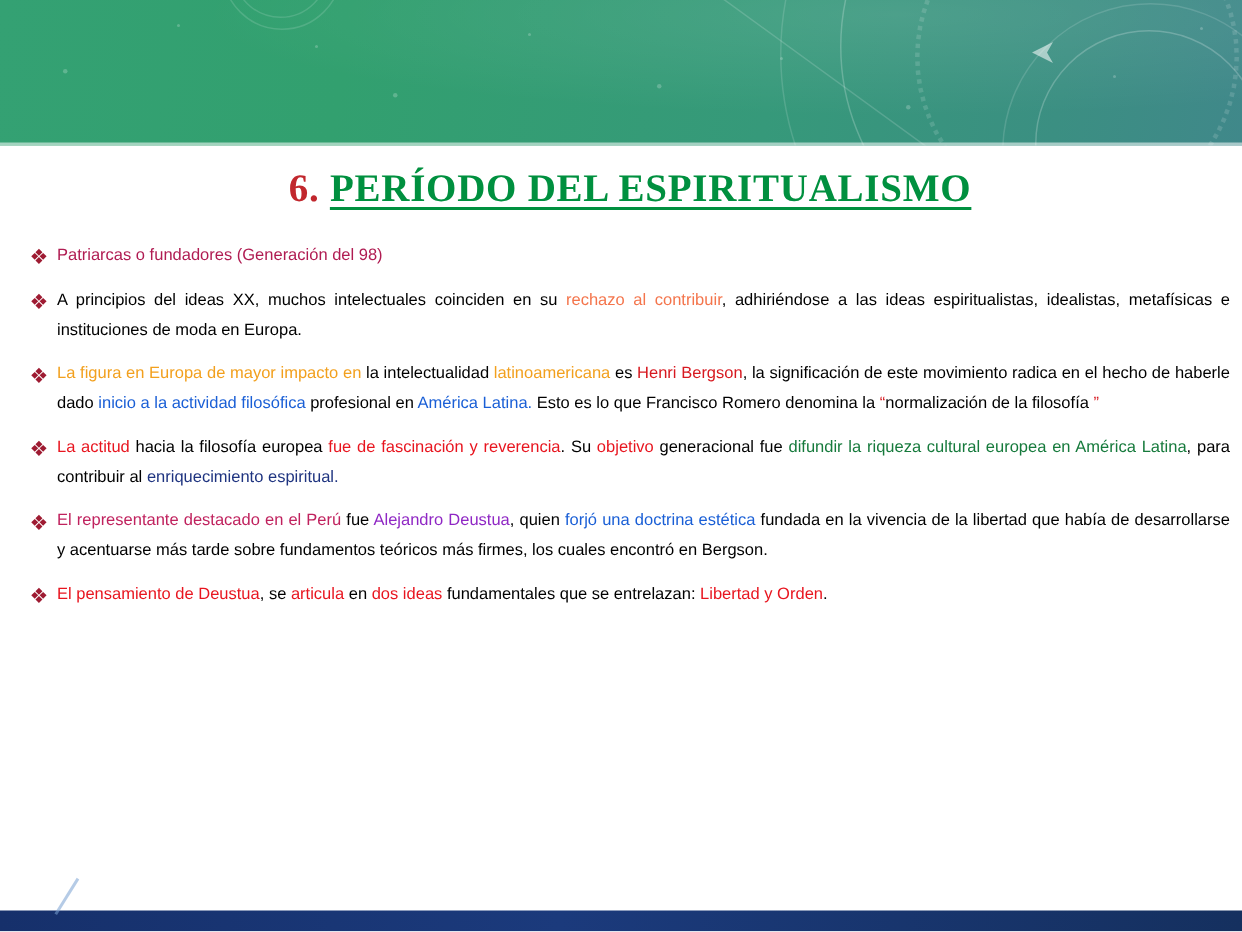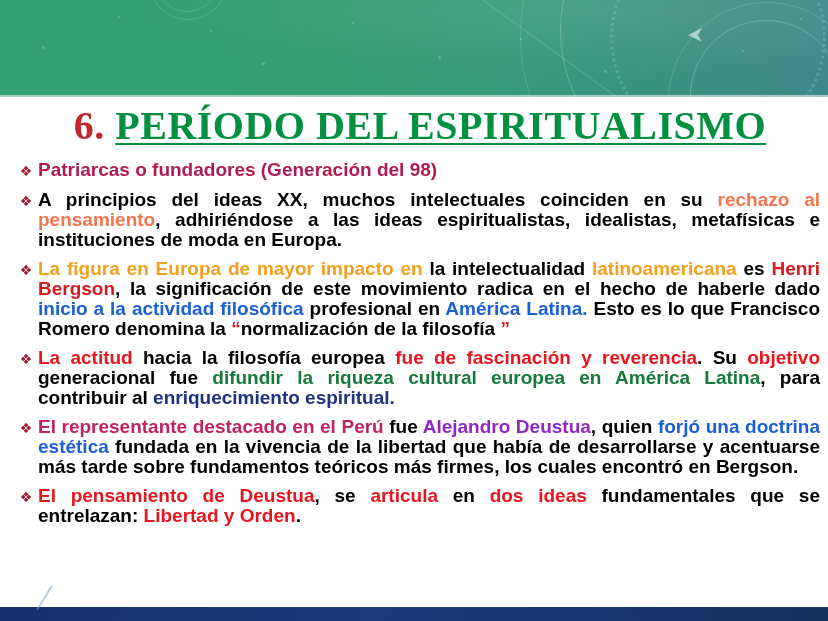--- a/index.html
+++ b/index.html
@@ -56,21 +56,21 @@
   
   .title-wrap {
     position: absolute;
     left: 0; top: 104px;
     width: 828px;
     text-align: center;
   }
   .slide-title {
     font-family: "Liberation Serif", serif;
     font-weight: bold;
-    font-size: 40px;
+    font-size: 26px;
     line-height: 44px;
     letter-spacing: 0.5px;
     white-space: nowrap;
     margin: 0;
     padding-left: 12px;
   }
   .title-num {
     color: #c1272d;
   }
   .title-main {
@@ -98,22 +98,22 @@
     color: #9e1b32;
     font-size: 14px;
     line-height: 20px;
     padding-top: 1px;
     text-align: center;
     user-select: none;
   }
   .bullet-text {
     flex: 1;
     font-family: "Liberation Sans", sans-serif;
-    font-weight: bold;
-    font-size: 19px;
+    font-weight: normal;
+    font-size: 11px;
     line-height: 20px;
     color: #000000;
     text-align: justify;
     text-justify: inter-word;
   }
   .bullet-text.nojust { text-align: left; }
 
   
   .footer-bar {
     position: absolute;
@@ -176,21 +176,21 @@
     </div>
   </div>
 
   <div class="body" id="bullet-list">
       <div class="bullet-row">
         <div class="bullet-mark" style="color: rgb(158, 27, 50);">❖</div>
         <div class="bullet-text nojust"><span style="color: rgb(176, 28, 82);">Patriarcas o fundadores (Generación del 98)</span></div>
       </div>
       <div class="bullet-row">
         <div class="bullet-mark" style="color: rgb(158, 27, 50);">❖</div>
-        <div class="bullet-text"><span style="color: rgb(0, 0, 0);">A principios del ideas XX, muchos intelectuales coinciden en su </span><span style="color: rgb(244, 117, 76);">rechazo al pensamiento</span><span style="color: rgb(0, 0, 0);">, adhiriéndose a las ideas espiritualistas, idealistas, metafísicas e instituciones de moda en Europa.</span></div>
+        <div class="bullet-text"><span style="color: rgb(0, 0, 0);">A principios del ideas XX, muchos intelectuales coinciden en su </span><span style="color: rgb(244, 117, 76);">rechazo al contribuir</span><span style="color: rgb(0, 0, 0);">, adhiriéndose a las ideas espiritualistas, idealistas, metafísicas e instituciones de moda en Europa.</span></div>
       </div>
       <div class="bullet-row">
         <div class="bullet-mark" style="color: rgb(158, 27, 50);">❖</div>
         <div class="bullet-text"><span style="color: rgb(242, 160, 30);">La figura en Europa de mayor impacto en </span><span style="color: rgb(0, 0, 0);">la intelectualidad </span><span style="color: rgb(242, 160, 30);">latinoamericana</span><span style="color: rgb(0, 0, 0);"> es </span><span style="color: rgb(215, 25, 32);">Henri Bergson</span><span style="color: rgb(0, 0, 0);">, la significación de este movimiento radica en el hecho de haberle dado </span><span style="color: rgb(26, 95, 214);">inicio a la actividad filosófica</span><span style="color: rgb(0, 0, 0);"> profesional en </span><span style="color: rgb(26, 95, 214);">América Latina.</span><span style="color: rgb(0, 0, 0);"> Esto es lo que Francisco Romero denomina la </span><span style="color: rgb(215, 25, 32);">“</span><span style="color: rgb(0, 0, 0);">normalización de la filosofía </span><span style="color: rgb(215, 25, 32);">”</span></div>
       </div>
       <div class="bullet-row">
         <div class="bullet-mark" style="color: rgb(158, 27, 50);">❖</div>
         <div class="bullet-text"><span style="color: rgb(232, 21, 31);">La actitud</span><span style="color: rgb(0, 0, 0);"> hacia la filosofía europea </span><span style="color: rgb(232, 21, 31);">fue de fascinación  y reverencia</span><span style="color: rgb(0, 0, 0);">. Su </span><span style="color: rgb(232, 21, 31);">objetivo</span><span style="color: rgb(0, 0, 0);"> generacional fue </span><span style="color: rgb(22, 122, 60);">difundir la riqueza cultural europea en América Latina</span><span style="color: rgb(0, 0, 0);">, para contribuir al </span><span style="color: rgb(31, 52, 128);">enriquecimiento espiritual.</span></div>
       </div>
       <div class="bullet-row">

